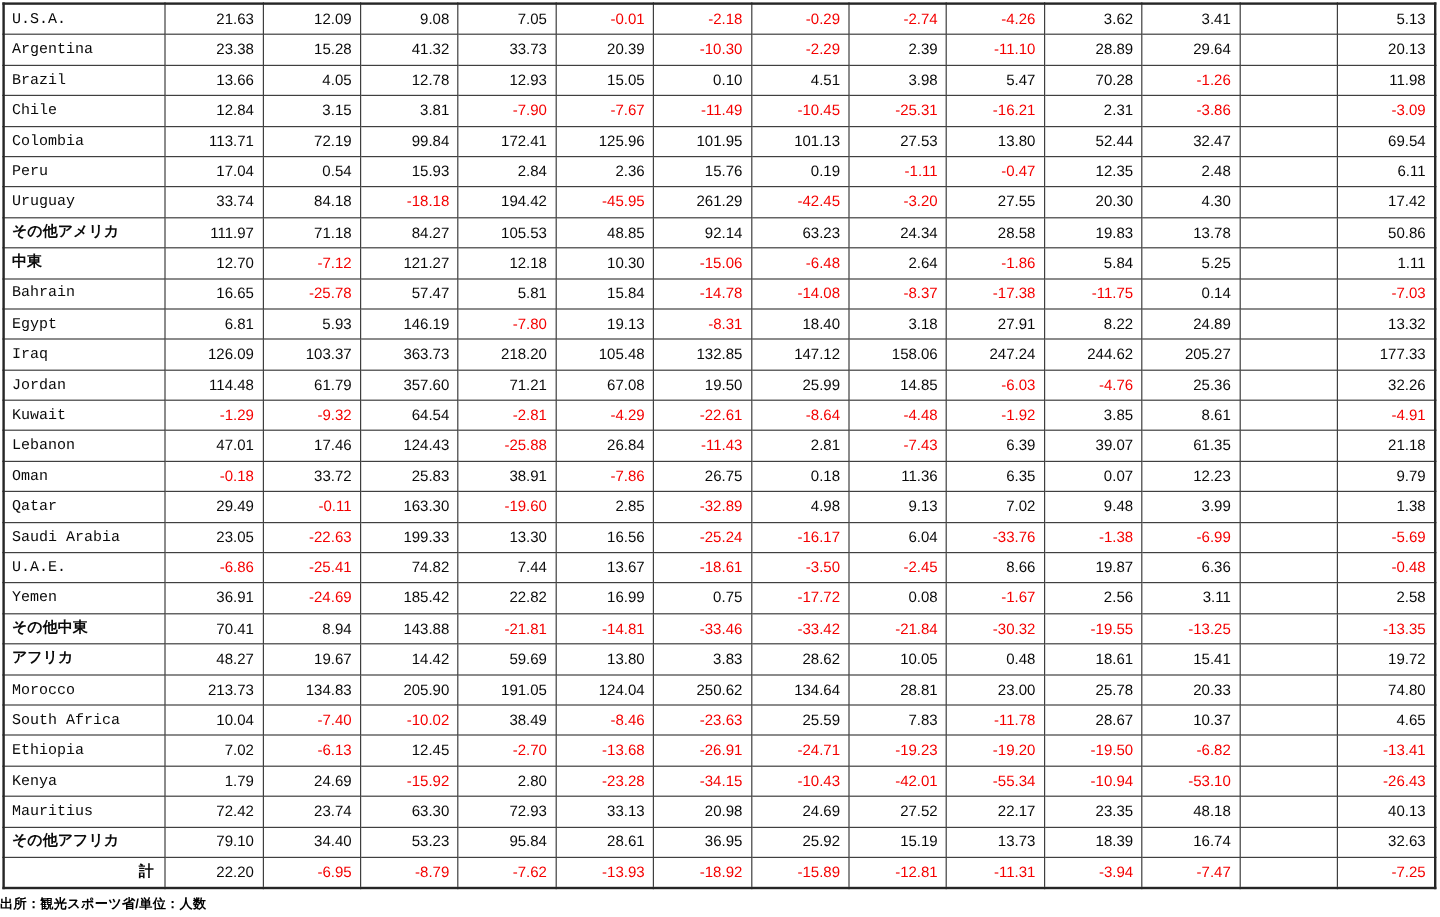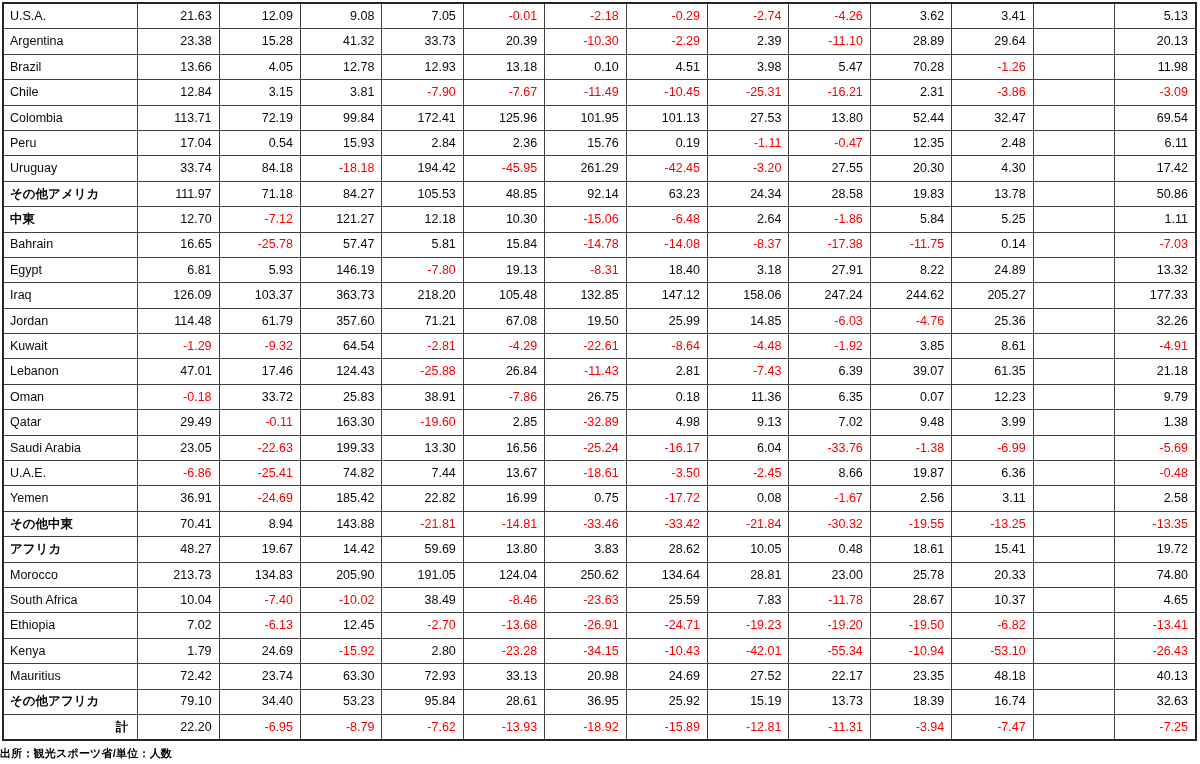--- a/index.html
+++ b/index.html
@@ -30,21 +30,21 @@
     border: 1px solid #3f3f3f;
     height: 24.4px;
     font-size: 12.5px;
     line-height: 1;
     padding: 0 7px 0 6px;
     white-space: nowrap;
     overflow: hidden;
     vertical-align: middle;
     color: #0a0a0a;
   }
-  td.name { text-align: left; }
+  td.name { text-align: left; font-family: Liberation Mono, monospace; }
   td.name.bold { font-weight: 700; }
   td.name.right { text-align: right; padding-right: 9px; }
   td.num {
     text-align: right;
     font-variant-numeric: tabular-nums;
   }
   td.neg { color: #f40000; }
   .source-note {
     width: 1195px;
     text-align: left;
@@ -108,21 +108,21 @@
           <td class="num">29.64</td>
           <td class="num"></td>
           <td class="num">20.13</td>
         </tr>
         <tr>
           <td class="name">Brazil</td>
           <td class="num">13.66</td>
           <td class="num">4.05</td>
           <td class="num">12.78</td>
           <td class="num">12.93</td>
-          <td class="num">13.18</td>
+          <td class="num">15.05</td>
           <td class="num">0.10</td>
           <td class="num">4.51</td>
           <td class="num">3.98</td>
           <td class="num">5.47</td>
           <td class="num">70.28</td>
           <td class="num neg">-1.26</td>
           <td class="num"></td>
           <td class="num">11.98</td>
         </tr>
         <tr>

